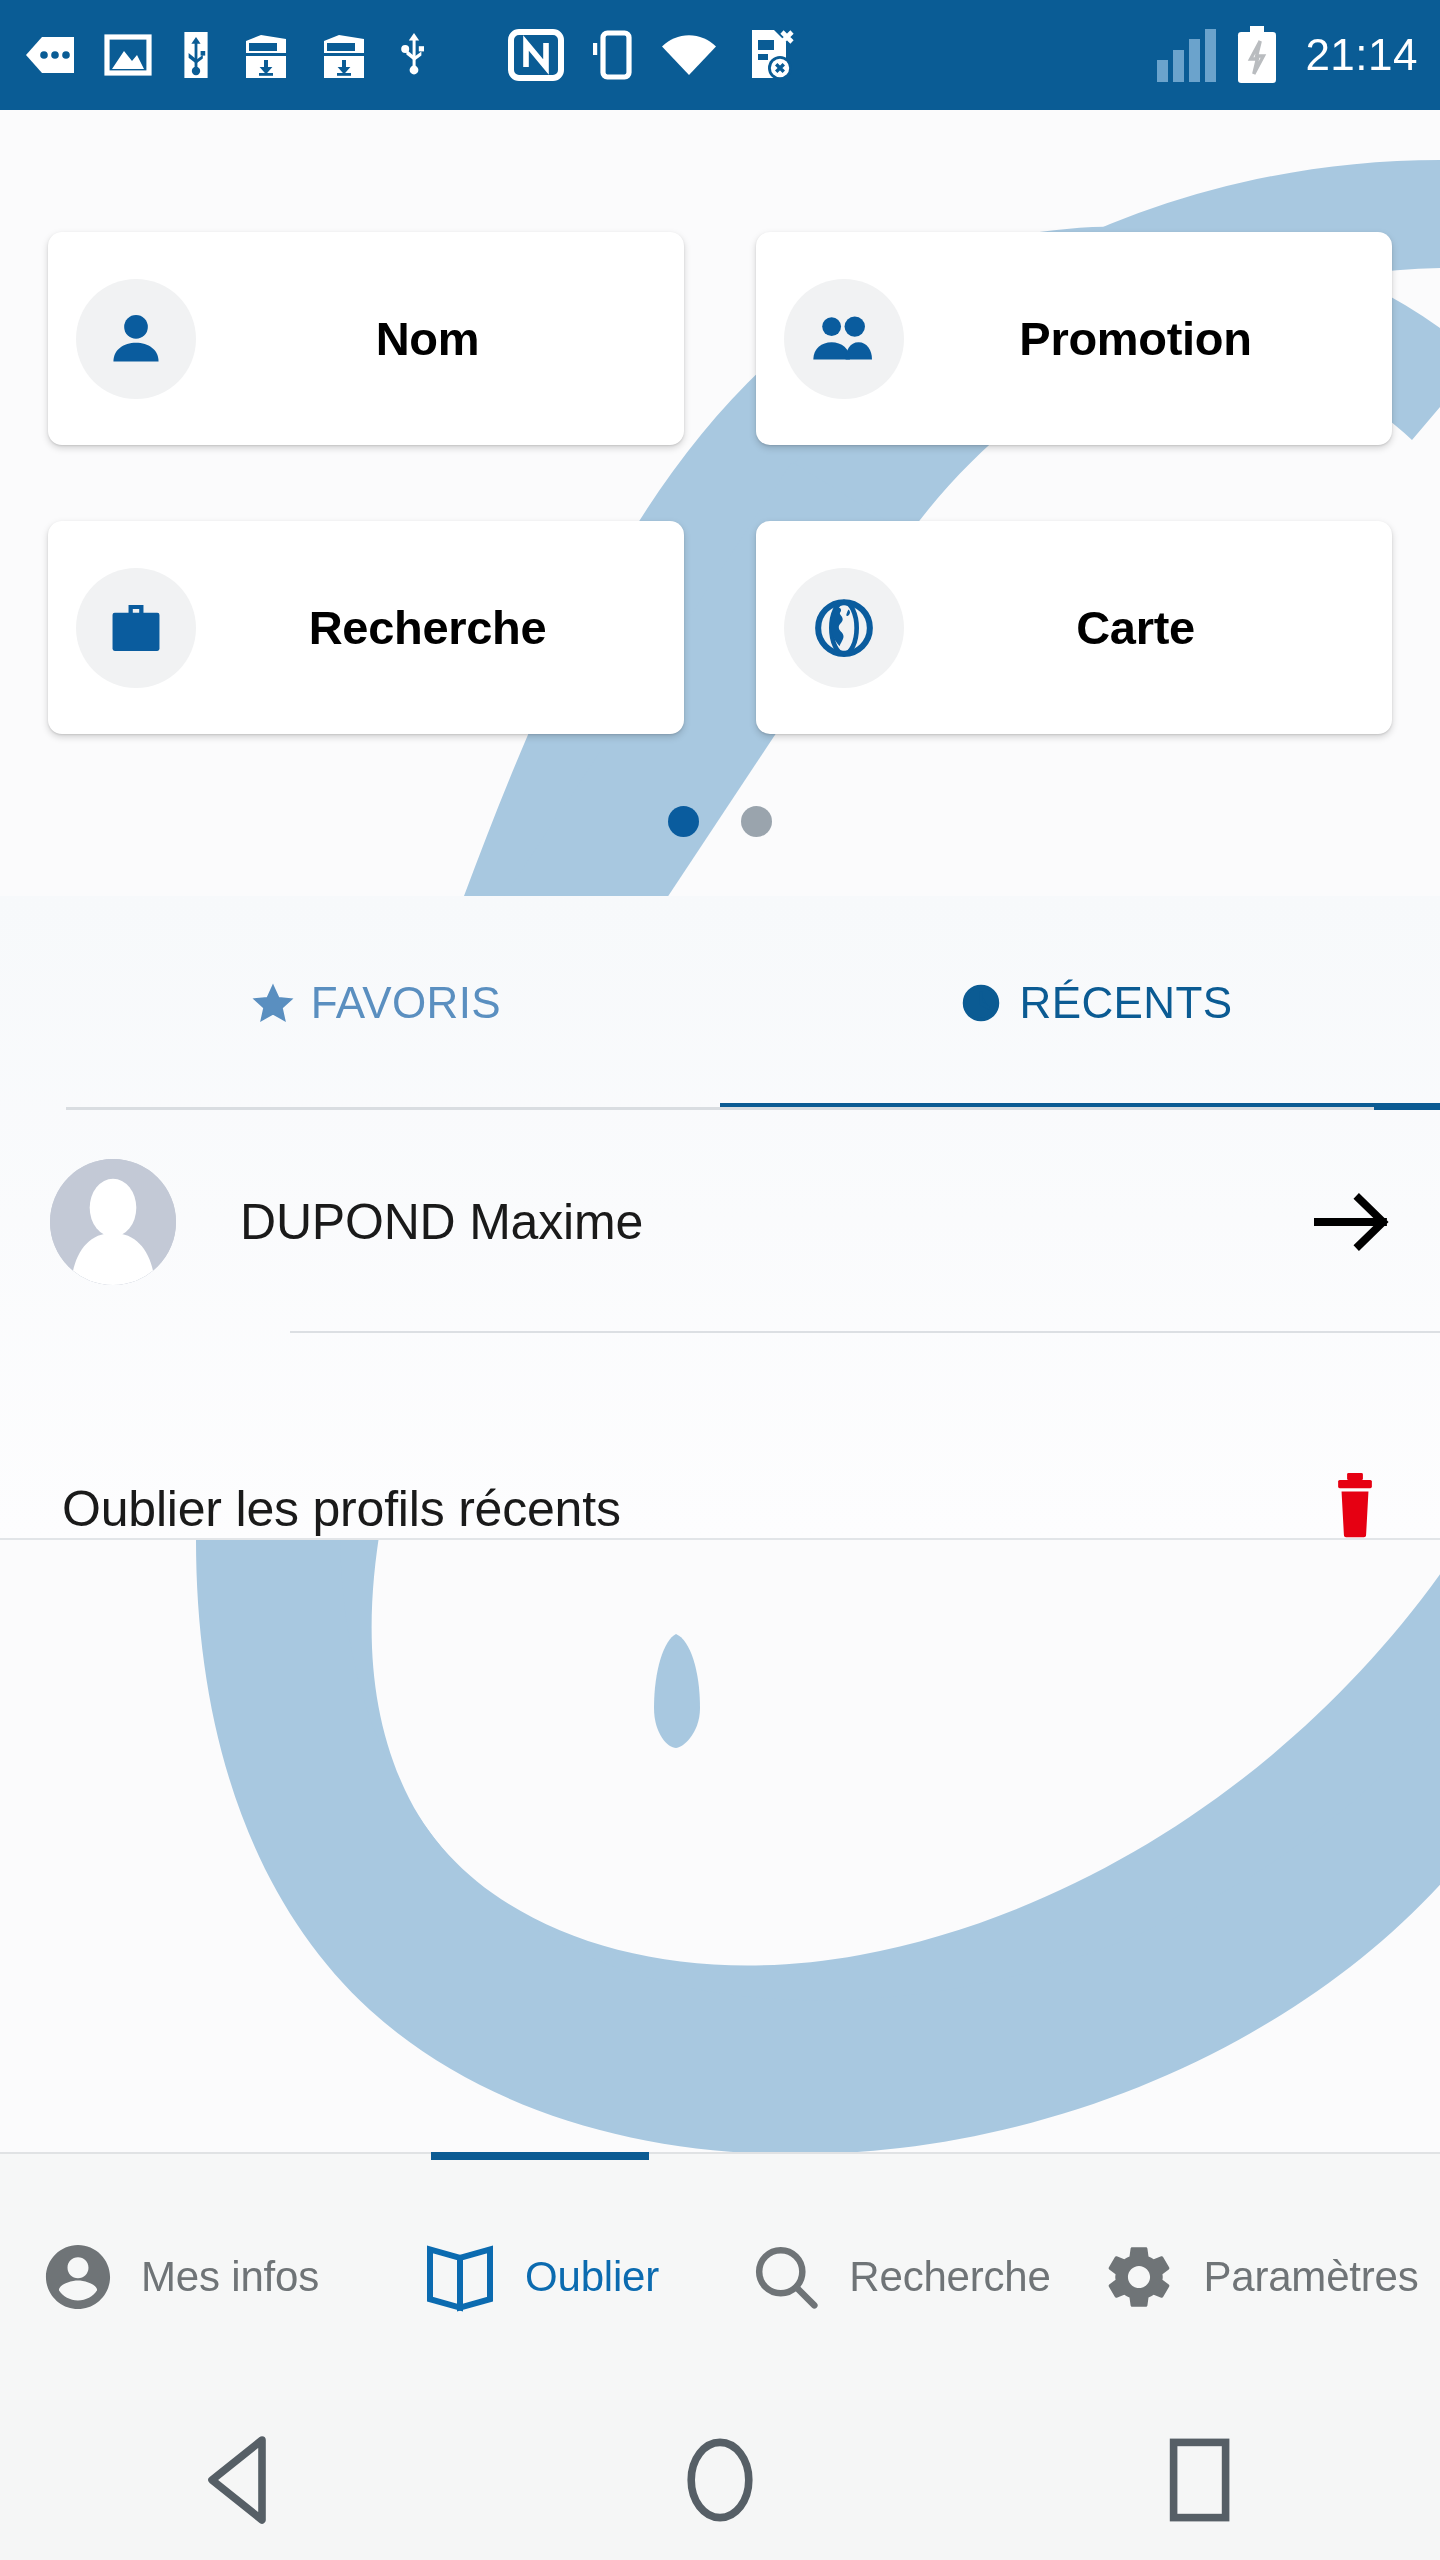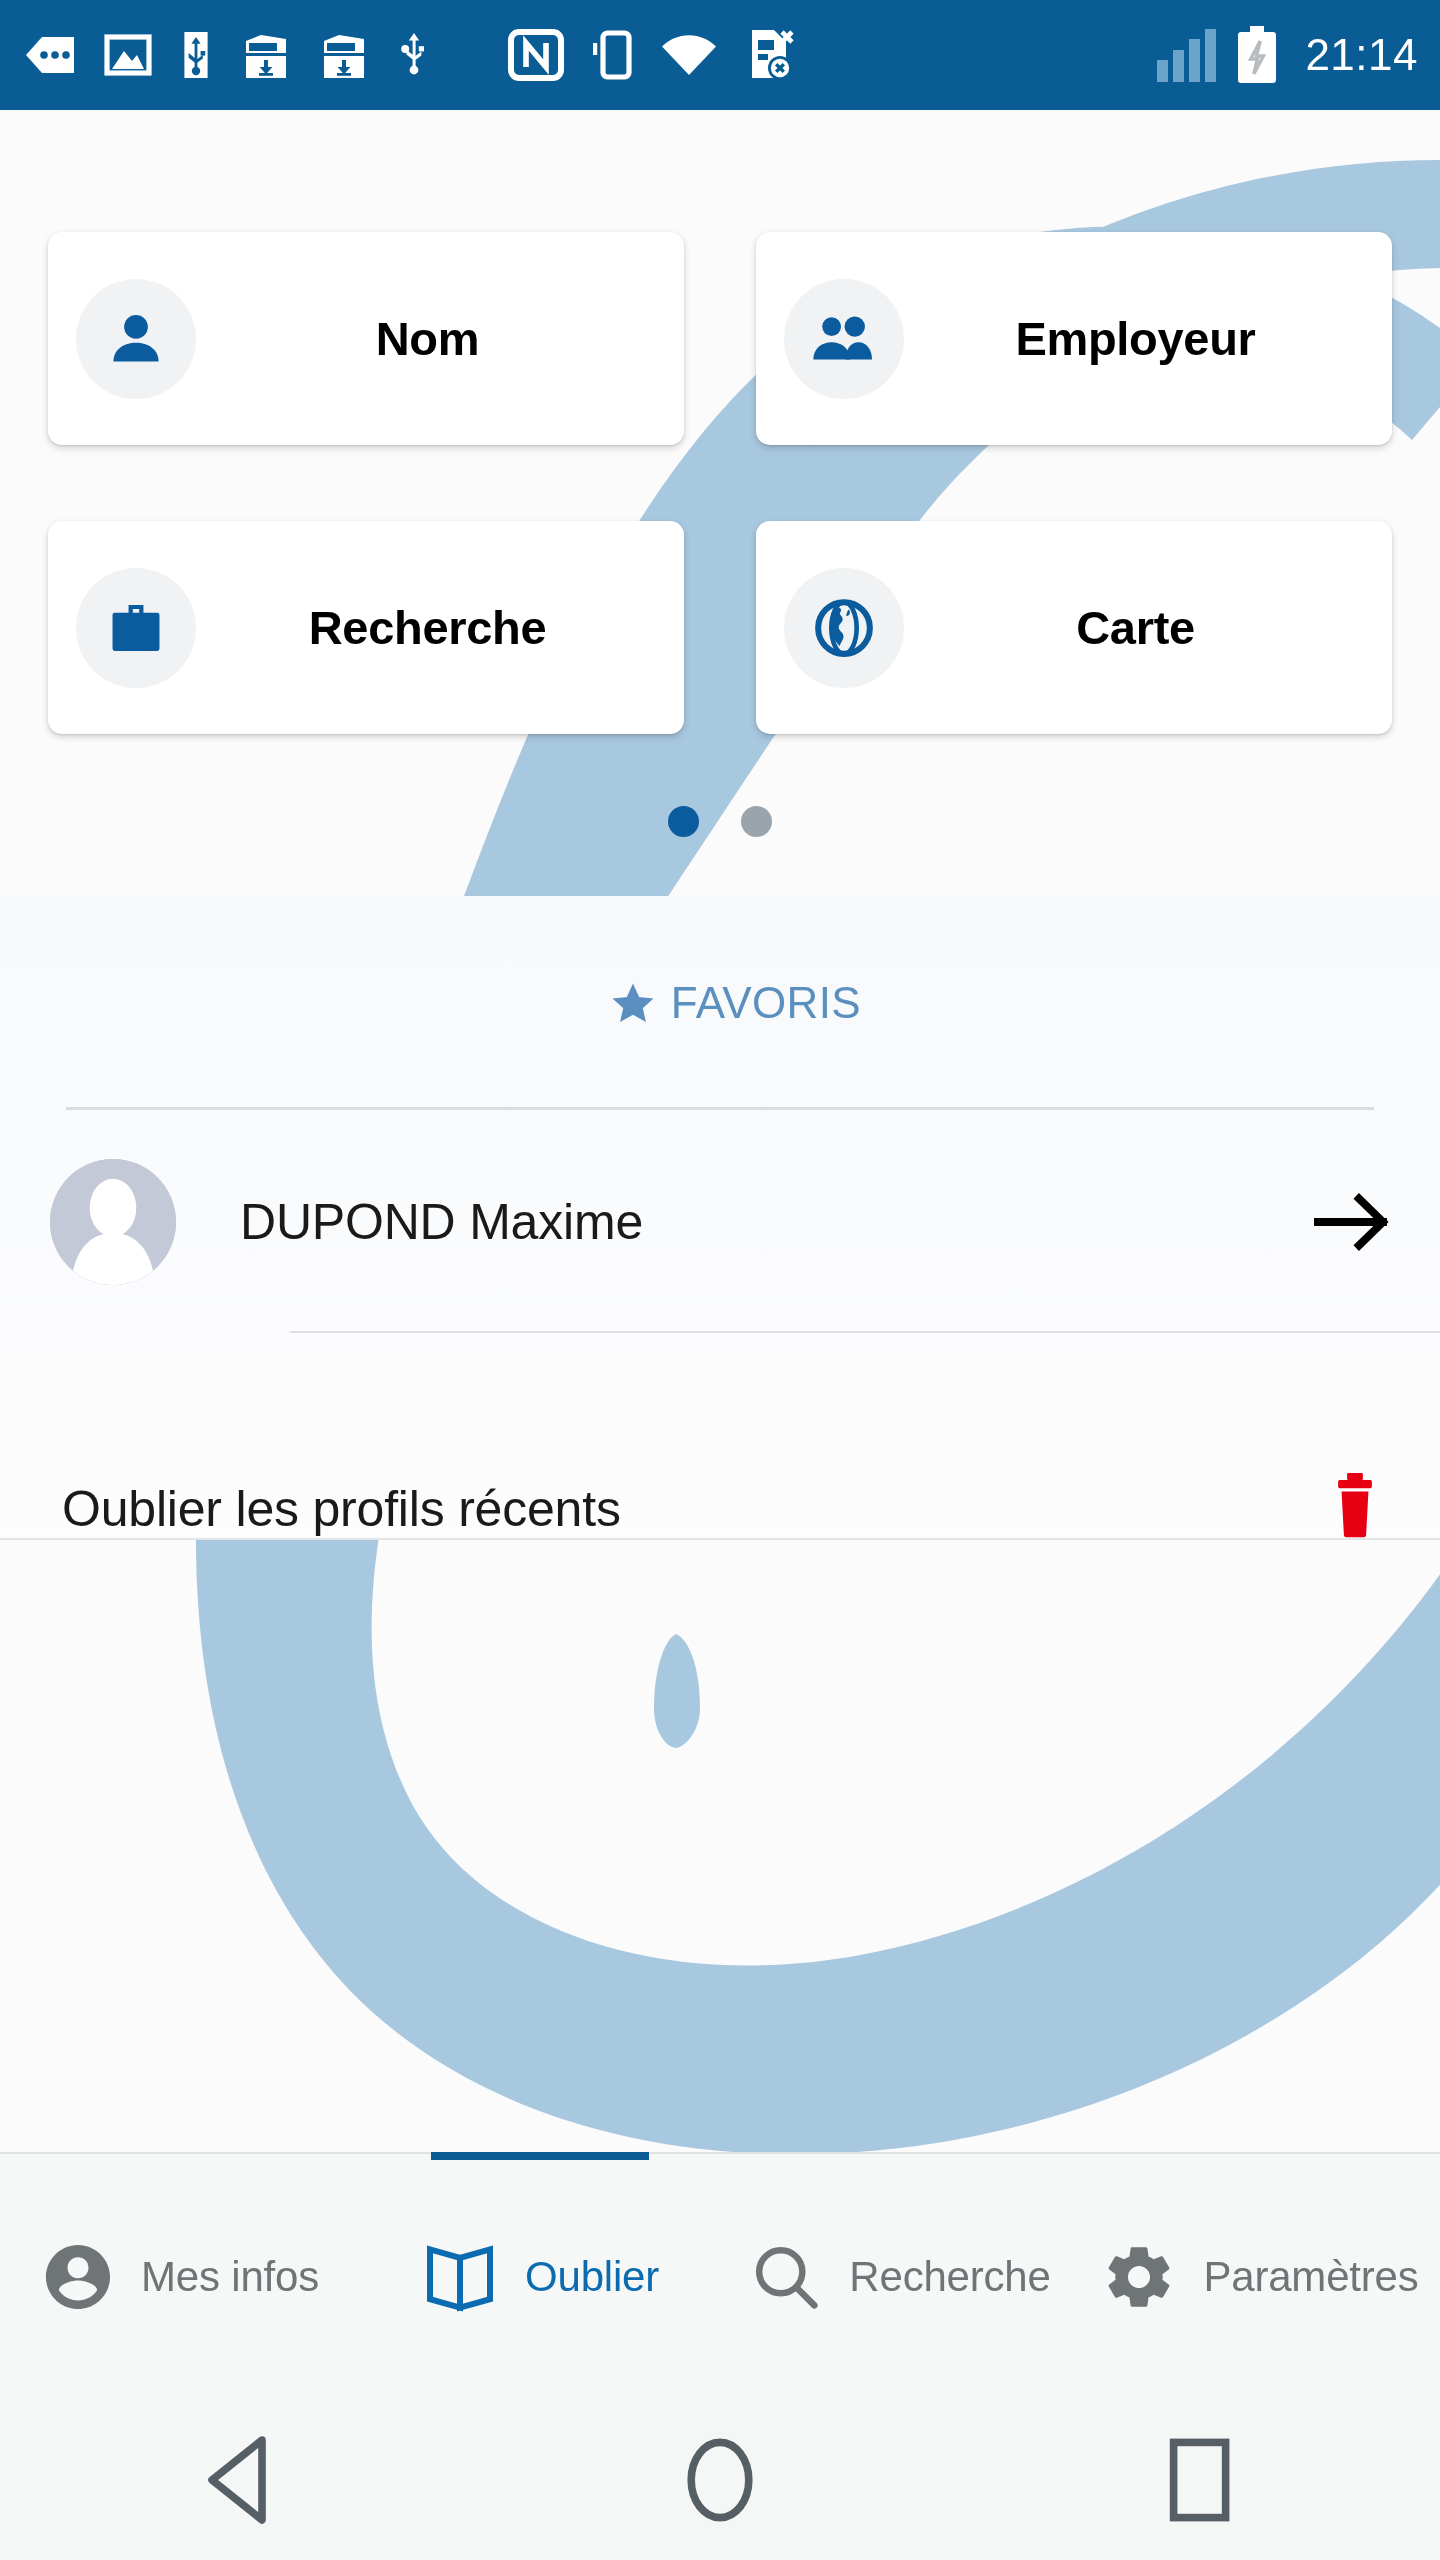--- a/index.html
+++ b/index.html
@@ -476,21 +476,21 @@
 
     <div class="tile">
       <div class="tile-icon-wrap">
         <svg width="70" height="70" viewBox="0 0 26 24" fill="#0a5c9e">
           <circle cx="8.4" cy="7.4" r="3.5"></circle>
           <circle cx="17" cy="7.4" r="3.8"></circle>
           <path d="M1.6 19.6 C 1.6 15.6, 4.7 13.2, 8.4 13.2 C 12.1 13.2, 15.2 15.6, 15.2 19.6 Z"></path>
           <path d="M13.6 19.6 C 13.6 16.2, 15.2 13.2, 18.4 13.2 C 21.6 13.2, 23.4 16.2, 23.4 19.6 Z"></path>
         </svg>
       </div>
-      <div class="tile-label">Employeur</div>
+      <div class="tile-label">Promotion</div>
     </div>
 
     <div class="tile">
       <div class="tile-icon-wrap">
         <svg width="64" height="64" viewBox="0 0 24 24" fill="#0a5c9e">
           <path d="M9.2 3.4 L14.8 3.4 L14.8 6.4 L13.2 6.4 L13.2 4.9 L10.8 4.9 L10.8 6.4 L9.2 6.4 Z"></path>
           <rect x="3.2" y="6.3" width="17.6" height="14.3" rx="0.8"></rect>
         </svg>
       </div>
       <div class="tile-label">Recherche</div>
@@ -520,20 +520,28 @@
   <div class="panel">
 
     <div class="tabs">
       <div class="tab inactive">
         <svg class="tab-ico" width="44" height="44" viewBox="0 0 24 24" fill="#5a8fc0" stroke="none">
           <path d="M12 2.6 L15 9.2 L22 9.9 L16.8 14.6 L18.3 21.4 L12 17.8 L5.7 21.4 L7.2 14.6 L2 9.9 L9 9.2 Z"></path>
         </svg>
         <span class="tab-text">FAVORIS</span>
       </div>
 
+      <div class="tab active">
+        <svg class="tab-ico" width="44" height="44" viewBox="0 0 24 24" fill="none" stroke="#0b5b93" stroke-width="1.9">
+          <circle cx="12" cy="12" r="9"></circle>
+          <path d="M12 6.6 L12 12.2 L16 14.4" stroke-linecap="round"></path>
+        </svg>
+        <span class="tab-text">RÉCENTS</span>
+        <div class="tab-underline"></div>
+      </div>
     </div>
     <div class="tab-divider"></div>
 
     <div class="list-area">
 
       <div class="contact-row">
         <div class="avatar">
           <svg width="126" height="126" viewBox="0 0 40 40">
             <rect width="40" height="40" fill="#c3c9d6"></rect>
             <ellipse cx="20" cy="15.5" rx="7.4" ry="9.2" fill="#ffffff"></ellipse>

